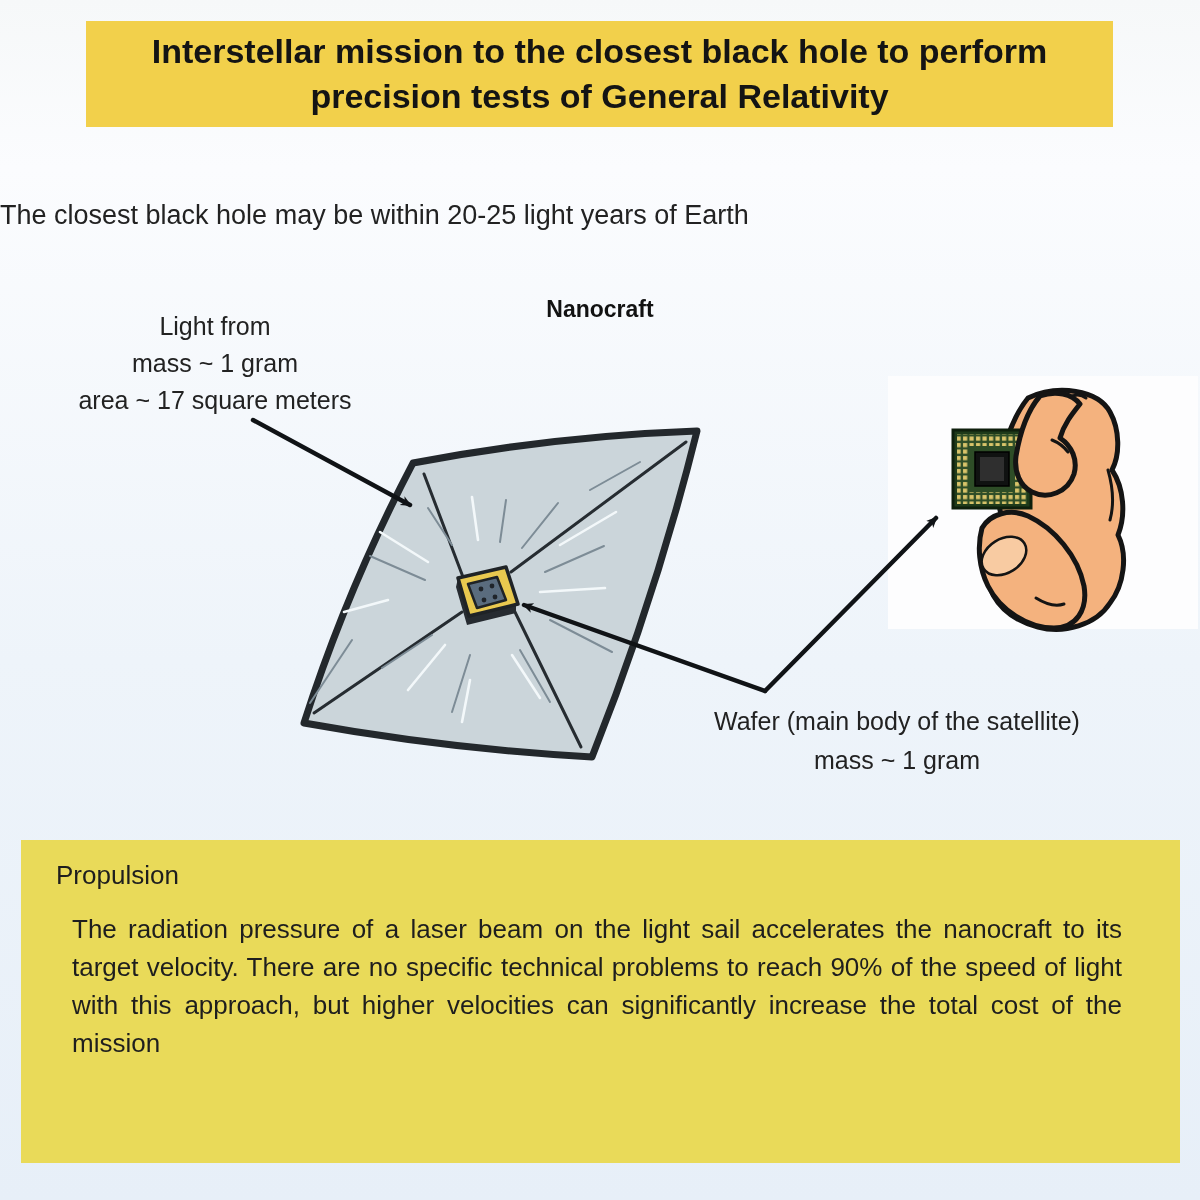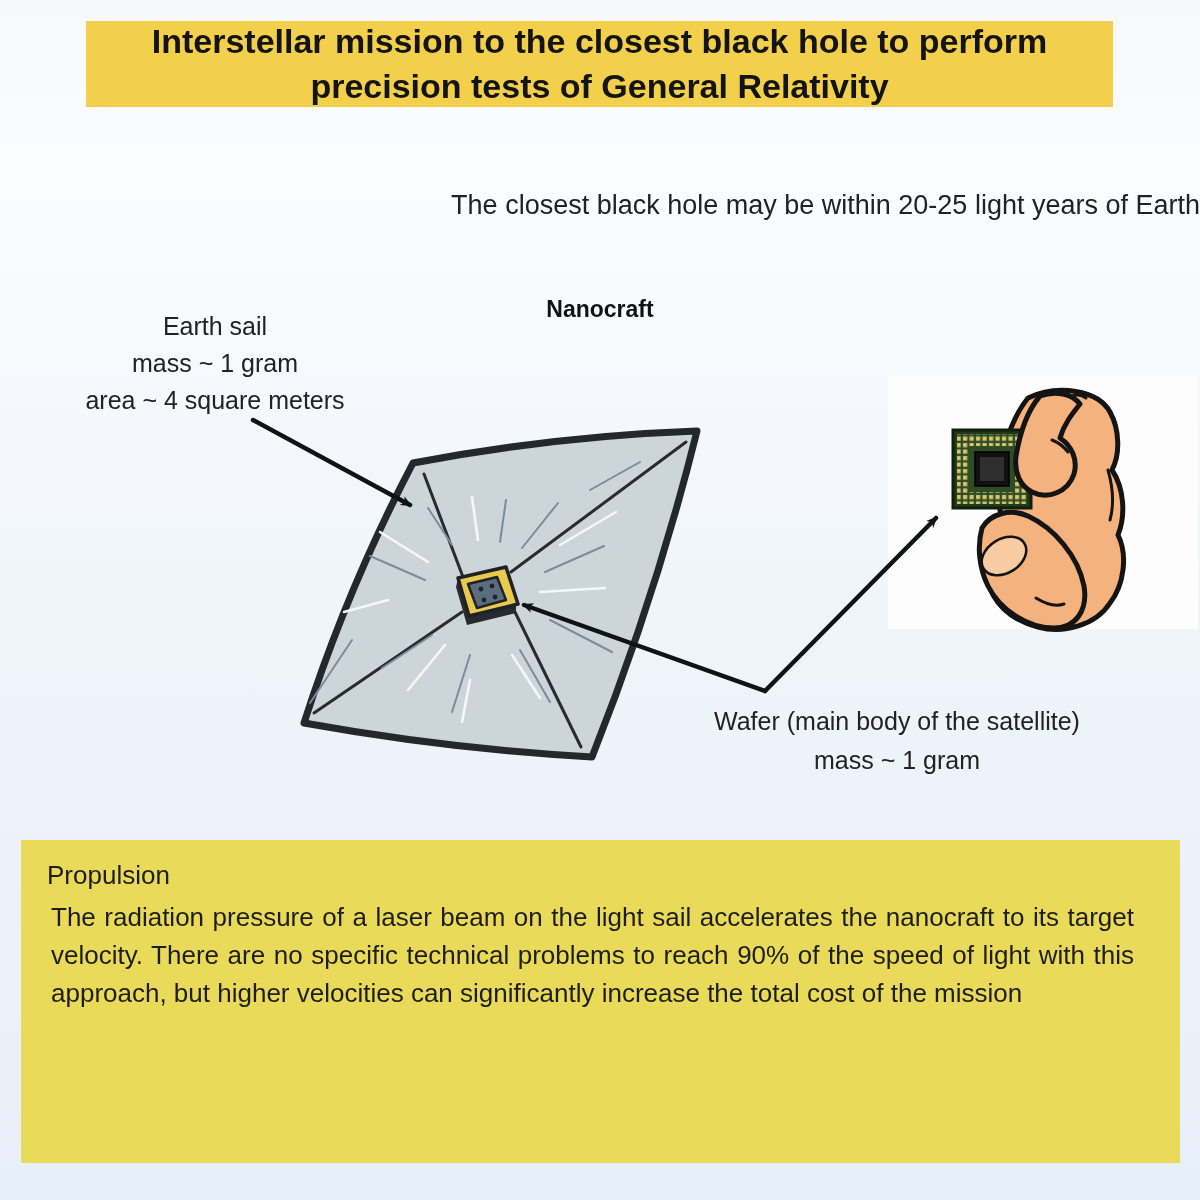--- a/index.html
+++ b/index.html
@@ -3,49 +3,49 @@
 <meta charset="utf-8">
 <style>
   html,body{margin:0;padding:0;}
   body{
     width:1200px;height:1200px;position:relative;overflow:hidden;
     font-family:"Liberation Sans", sans-serif;color:#1b1b1b;
     background:linear-gradient(180deg,#f6f8f9 0%,#fbfcfe 14%,#eef4fa 55%,#e7eff8 100%);
   }
   .abs{position:absolute;}
   .title-banner{
-    left:86px;top:21px;width:1027px;height:86px;
+    left:86px;top:21px;width:1027px;height:106px;
     background:#f2d04b;
     display:flex;align-items:center;justify-content:center;text-align:center;
     font-size:34px;font-weight:bold;line-height:45px;color:#141414;
     padding:0 40px;box-sizing:border-box;
   }
   .subtitle{
-    left:0;top:190px;width:1200px;text-align:right;
+    left:0;top:200px;width:1200px;text-align:left;
     font-size:27px;color:#222;
   }
   .nanocraft-heading{
     left:400px;top:296px;width:400px;text-align:center;
     font-size:23px;font-weight:bold;color:#121212;
   }
   .lightsail-label{
     left:30px;top:308px;width:370px;text-align:center;
     font-size:25px;line-height:37px;color:#222;
   }
   .wafer-label{
     left:642px;top:702px;width:510px;text-align:center;
     font-size:25px;line-height:39px;color:#222;
   }
   .propulsion-box{
     left:21px;top:840px;width:1159px;height:323px;
     background:#e9da59;box-sizing:border-box;
-    padding:16px 42px 0 26px;
+    padding:16px 42px 0 35px;
     font-size:26px;line-height:38px;color:#1e1e1e;
   }
-  .propulsion-box .para{text-align:justify;margin:4px;}
+  .propulsion-box .para{text-align:justify;margin:16px;}
   .propulsion-box .para2{margin-top:38px;}
   svg.scene{left:0;top:0;width:1200px;height:1200px;pointer-events:none;}
 </style>
 </head>
 <body>
 
 <svg class="scene abs" viewBox="0 0 1200 1200" xmlns="http://www.w3.org/2000/svg">
   <defs>
     <marker id="ah" markerWidth="12" markerHeight="12" refX="9" refY="5" orient="auto" markerUnits="userSpaceOnUse">
       <path d="M0,0 L11,5 L0,10 L3,5 Z" fill="#101316"></path>
@@ -145,23 +145,23 @@
 
 <div class="abs title-banner">
   <span>Interstellar mission to the closest black hole to perform precision tests of General Relativity</span>
 </div>
 
 <div class="abs subtitle">The closest black hole may be within 20-25 light years of Earth</div>
 
 <div class="abs nanocraft-heading">Nanocraft</div>
 
 <div class="abs lightsail-label">
-  <div>Earth sail</div>
+  <div>Light from</div>
   <div>mass ~ 1 gram</div>
-  <div>area ~ 4 square meters</div>
+  <div>area ~ 17 square meters</div>
 </div>
 
 <div class="abs wafer-label">
   <div>Wafer (main body of the satellite)</div>
   <div>mass ~ 1 gram</div>
 </div>
 
 <div class="abs propulsion-box">
   <div>Propulsion</div>
   <p class="para">The radiation pressure of a laser beam on the light sail accelerates the nanocraft to its target velocity. There are no specific technical problems to reach 90% of the speed of light with this approach, but higher velocities can significantly increase the total cost of the mission</p>

